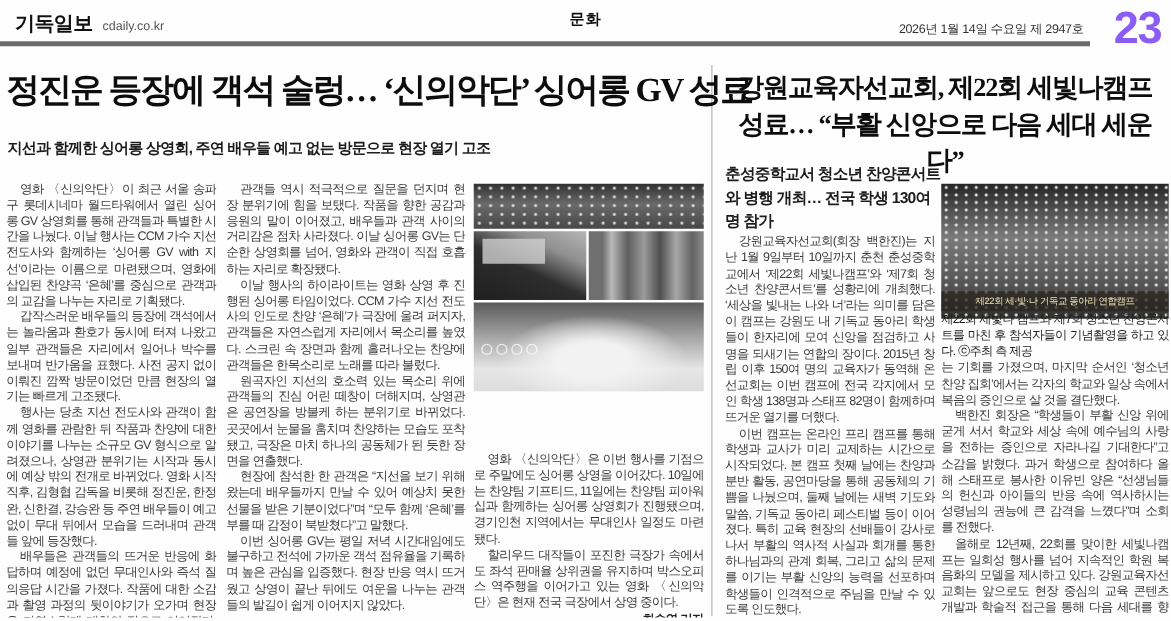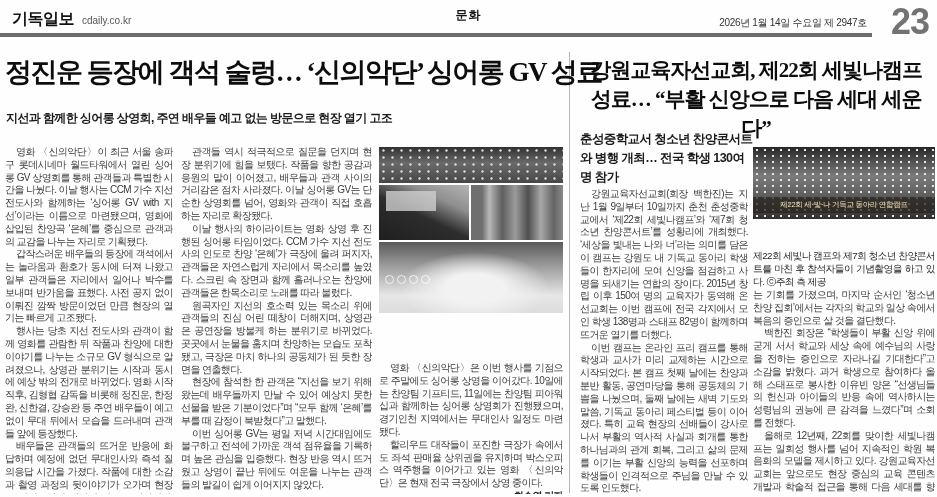--- a/index.html
+++ b/index.html
@@ -8,21 +8,21 @@
     margin:0 auto;overflow:hidden;
     font-family:"Liberation Sans","DejaVu Sans",sans-serif;
     color:#2e2e2e;
   }
   
   .mast-left{position:absolute;left:12px;top:9px;display:flex;align-items:baseline;gap:8px;}
   .paper-name{font-size:16px;font-weight:bold;color:#111;letter-spacing:-0.5px;}
   .site-url{font-size:10px;color:#555;}
   .section-name{position:absolute;left:0;right:0;top:7px;text-align:center;font-size:12px;font-weight:bold;color:#111;letter-spacing:1px;}
   .date-issue{position:absolute;right:70px;top:16px;font-size:10px;color:#333;letter-spacing:-0.3px;}
-  .page-number{position:absolute;right:8px;top:1px;font-size:36px;font-weight:bold;color:#737373;letter-spacing:-1px;font-family:"Liberation Sans",sans-serif;}
+  .page-number{position:absolute;right:8px;top:1px;font-size:36px;font-weight:bold;color:#8b5cf6;letter-spacing:-1px;font-family:"Liberation Sans",sans-serif;}
   .mast-rule{position:absolute;left:0;top:33px;width:872px;height:4px;background:#6d6d6d;}
   
   .hl-serif{font-family:"Liberation Serif","DejaVu Serif",serif;font-weight:bold;color:#0d0d0d;}
   .subhead{font-weight:bold;color:#1c1c1c;letter-spacing:-0.6px;}
   .col{position:absolute;text-align:justify;font-size:10px;line-height:12.8px;letter-spacing:-0.6px;color:#3a3a3a;}
   .col p{margin:0;text-indent:11px;}
   .col p.noindent{text-indent:0;}
   .byline{float:right;text-indent:0;font-weight:bold;color:#222;}
   .caption{font-size:9.8px;line-height:13px;letter-spacing:-0.6px;color:#1f1f1f;text-align:justify;}
   .vdivider{position:absolute;left:569px;top:52px;height:441px;width:1px;background:#b5b5b5;}
@@ -103,21 +103,21 @@
   </div>
 
   <div class="subhead" style="position:absolute;left:580px;top:130px;width:178px;font-size:12.5px;line-height:19px;">춘성중학교서 청소년 찬양콘서트와 병행 개최… 전국 학생 130여 명 참가</div>
 
   <div class="col" style="left:580px;top:188px;width:168px;height:306px;overflow:hidden;">
     <p>강원교육자선교회(회장 백한진)는 지난 1월 9일부터 10일까지 춘천 춘성중학교에서 ‘제22회 세빛나캠프’와 ‘제7회 청소년 찬양콘서트’를 성황리에 개최했다. ‘세상을 빛내는 나와 너’라는 의미를 담은 이 캠프는 강원도 내 기독교 동아리 학생들이 한자리에 모여 신앙을 점검하고 사명을 되새기는 연합의 장이다. 2015년 창립 이후 150여 명의 교육자가 동역해 온 선교회는 이번 캠프에 전국 각지에서 모인 학생 138명과 스태프 82명이 함께하며 뜨거운 열기를 더했다.</p>
     <p>이번 캠프는 온라인 프리 캠프를 통해 학생과 교사가 미리 교제하는 시간으로 시작되었다. 본 캠프 첫째 날에는 찬양과 분반 활동, 공연마당을 통해 공동체의 기쁨을 나눴으며, 둘째 날에는 새벽 기도와 말씀, 기독교 동아리 페스티벌 등이 이어졌다. 특히 교육 현장의 선배들이 강사로 나서 부활의 역사적 사실과 회개를 통한 하나님과의 관계 회복, 그리고 삶의 문제를 이기는 부활 신앙의 능력을 선포하며 학생들이 인격적으로 주님을 만날 수 있도록 인도했다.</p>
 
   </div>
 
-  <div class="ph ph-camp" style="left:753px;top:147px;width:182px;height:72px;">
+  <div class="ph ph-camp" style="left:753px;top:147px;width:182px;height:108px;">
     <div class="ph-banner">제22회 세·빛·나 기독교 동아리 연합캠프</div>
   </div>
   <div class="caption" style="position:absolute;left:753px;top:249px;width:182px;">제22회 세빛나 캠프와 제7회 청소년 찬양콘서트를 마친 후 참석자들이 기념촬영을 하고 있다. ⓒ주최 측 제공</div>
 
   <div class="col" style="left:753px;top:289px;width:182px;height:205px;overflow:hidden;">
     <p class="noindent">는 기회를 가졌으며, 마지막 순서인 ‘청소년 찬양 집회’에서는 각자의 학교와 일상 속에서 복음의 증인으로 살 것을 결단했다.</p>
     <p>백한진 회장은 “학생들이 부활 신앙 위에 굳게 서서 학교와 세상 속에 예수님의 사랑을 전하는 증인으로 자라나길 기대한다”고 소감을 밝혔다. 과거 학생으로 참여하다 올해 스태프로 봉사한 이유빈 양은 “선생님들의 헌신과 아이들의 반응 속에 역사하시는 성령님의 권능에 큰 감격을 느꼈다”며 소회를 전했다.</p>
     <p><span>올해로 12년째, 22회를 맞이한 세빛나캠프는 일회성 행사를 넘어 지속적인 학원 복음화의 모델을 제시하고 있다. 강원교육자선교회는 앞으로도 현장 중심의 교육 콘텐츠 개발과 학술적 접근을 통해 다음 세대를 향한 복음 사역을 더욱 강화해 나갈 방침이다.</span> </p>
   </div>
 

